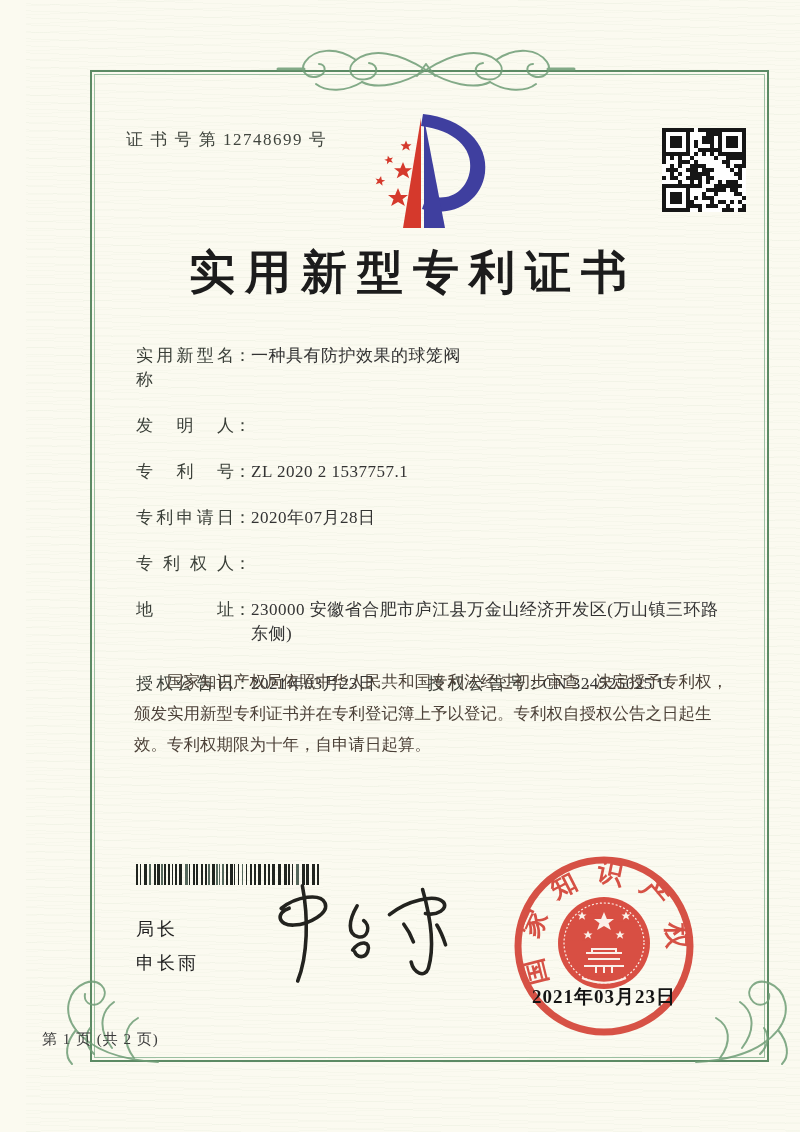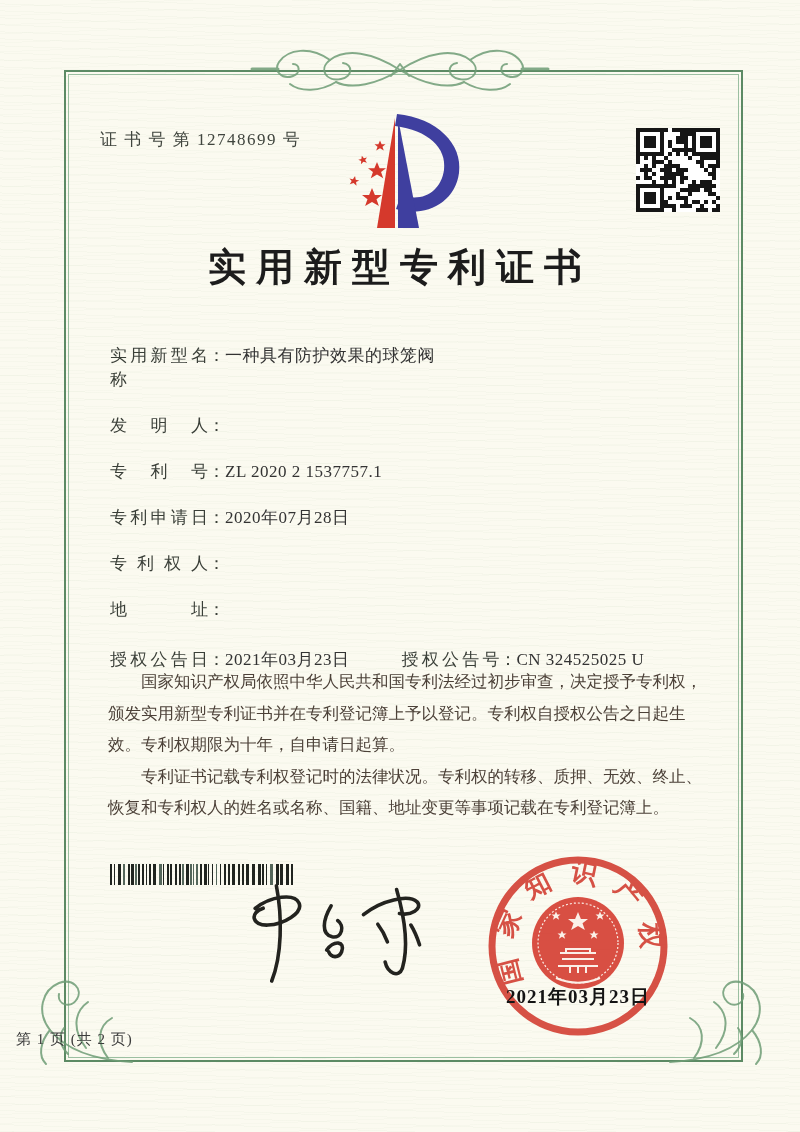--- a/index.html
+++ b/index.html
@@ -9,20 +9,21 @@
     color:#2b2b2b;
     background:#fbfaf0;
     position:relative;overflow:hidden;
   }
   .page{
     position:absolute;inset:0;
     background:
       repeating-linear-gradient(2deg, rgba(150,180,140,0.05) 0 1px, transparent 1px 7px),
       repeating-linear-gradient(-2deg, rgba(150,180,140,0.04) 0 1px, transparent 1px 9px),
       #fbfaf0;
+    margin-left: 26px;
   }
   
   .frame{
     position:absolute;left:64px;top:70px;width:675px;height:988px;
     border:2px solid #5c8a64;
   }
   .frame-inner{position:absolute;inset:2px;border:1px solid #9bbfa1;}
   .ornament-top{position:absolute;left:250px;top:40px;width:300px;height:58px;}
   .flourish{position:absolute;width:112px;height:100px;}
   .flourish.bl{left:24px;top:968px;}
@@ -32,21 +33,21 @@
   .logo{position:absolute;left:335px;top:110px;width:132px;height:128px;}
   .qr{
     position:absolute;left:636px;top:128px;width:84px;height:84px;
     display:grid;grid-template-columns:repeat(21,1fr);grid-template-rows:repeat(21,1fr);
     background:#fff;
   }
   .qr div{width:100%;height:100%;}
   .qr .on{background:#161616;}
   .doc-title{
     position:absolute;left:0;top:242px;width:100%;
-    text-align:center;font-size:38px;font-weight:bold;letter-spacing:10px;color:#1c1c1c;
+    text-align:center;font-size:46px;font-weight:bold;letter-spacing:10px;color:#1c1c1c;
   }
   
   .fields{position:absolute;left:110px;top:344px;width:606px;font-size:17px;}
   .frow{margin-bottom:22px;line-height:24px;display:flex;align-items:flex-start;}
   .flabel{
     display:inline-block;width:98px;flex:0 0 98px;
     text-align:justify;text-align-last:justify;color:#3a3f38;
   }
   .fcolon{flex:0 0 14px;color:#3a3f38;}
   .fvalue{flex:1;letter-spacing:0.5px;color:#333;}
@@ -602,38 +603,38 @@
         <span class="fcolon">：</span>
       <span class="fvalue">2020年07月28日</span>
     </div>
     <div class="frow">
       <span class="flabel">专利权人</span>
         <span class="fcolon">：</span>
     </div>
     <div class="frow">
       <span class="flabel">地址</span>
         <span class="fcolon">：</span>
+      <span class="fvalue" style="max-width:472px;">230000 安徽省合肥市庐江县万金山经济开发区(万山镇三环路东侧)</span>
     </div>
     <div class="grant-row">
       <span class="grant-pair">
         <span class="flabel">授权公告日</span>
           <span class="fcolon">：</span>
         <span class="fvalue">2021年03月23日</span>
       </span>
       <span class="grant-pair second">
         <span class="flabel">授权公告号</span>
           <span class="fcolon">：</span>
         <span class="fvalue">CN 324525025 U</span>
       </span>
     </div>
   </div>
 
   <div class="body-text">
     <p>国家知识产权局依照中华人民共和国专利法经过初步审查，决定授予专利权，颁发实用新型专利证书并在专利登记簿上予以登记。专利权自授权公告之日起生效。专利权期限为十年，自申请日起算。</p>
-    <p>专利证书记载专利权登记时的法律状况。专利权的转移、质押、无效、终止、恢复和专利权人的姓名或名称、国籍、地址变更等事项记载在专利登记簿上。</p>
   </div>
 
   <div class="barcode" id="barcode">
       <i style="width: 2px; margin-right: 2px; background: rgb(32, 36, 31);"></i>
       <i style="width: 1px; margin-right: 3px; background: rgb(32, 36, 31);"></i>
       <i style="width: 3px; margin-right: 2px; background: rgb(32, 36, 31);"></i>
       <i style="width: 2px; margin-right: 3px; background: rgb(85, 103, 91);"></i>
       <i style="width: 2px; margin-right: 1px; background: rgb(32, 36, 31);"></i>
       <i style="width: 3px; margin-right: 1px; background: rgb(32, 36, 31);"></i>
       <i style="width: 2px; margin-right: 1px; background: rgb(85, 103, 91);"></i>
@@ -669,20 +670,24 @@
       <i style="width: 3px; margin-right: 1px; background: rgb(32, 36, 31);"></i>
       <i style="width: 2px; margin-right: 2px; background: rgb(32, 36, 31);"></i>
       <i style="width: 1px; margin-right: 3px; background: rgb(32, 36, 31);"></i>
       <i style="width: 3px; margin-right: 3px; background: rgb(85, 103, 91);"></i>
       <i style="width: 3px; margin-right: 1px; background: rgb(32, 36, 31);"></i>
       <i style="width: 3px; margin-right: 3px; background: rgb(32, 36, 31);"></i>
       <i style="width: 3px; margin-right: 2px; background: rgb(32, 36, 31);"></i>
       <i style="width: 2px; margin-right: 1px; background: rgb(32, 36, 31);"></i>
     </div>
 
+  <div class="director">
+    <div>局长</div>
+    <div>申长雨</div>
+  </div>
 
   <svg class="signature" viewBox="0 0 230 110">
     <g stroke="#23231f" fill="none" stroke-width="3.6" stroke-linecap="round" stroke-linejoin="round">
       <path d="M44,30 C60,18 84,16 88,26 C92,36 72,47 56,47 C40,47 38,34 52,30"></path>
       <path d="M66,8 C71,40 69,78 58,103"></path>
       <path d="M120,30 C111,44 109,58 120,61 C130,63 133,50 126,45"></path>
       <path d="M114,74 C122,64 133,66 129,76 C126,83 118,82 116,76"></path>
       <path d="M152,40 C170,26 198,21 206,29 C212,36 199,43 188,40"></path>
       <path d="M186,16 C193,44 196,74 189,95 C185,105 174,99 172,88"></path>
       <path d="M166,50 C171,57 173,62 175,68"></path>

